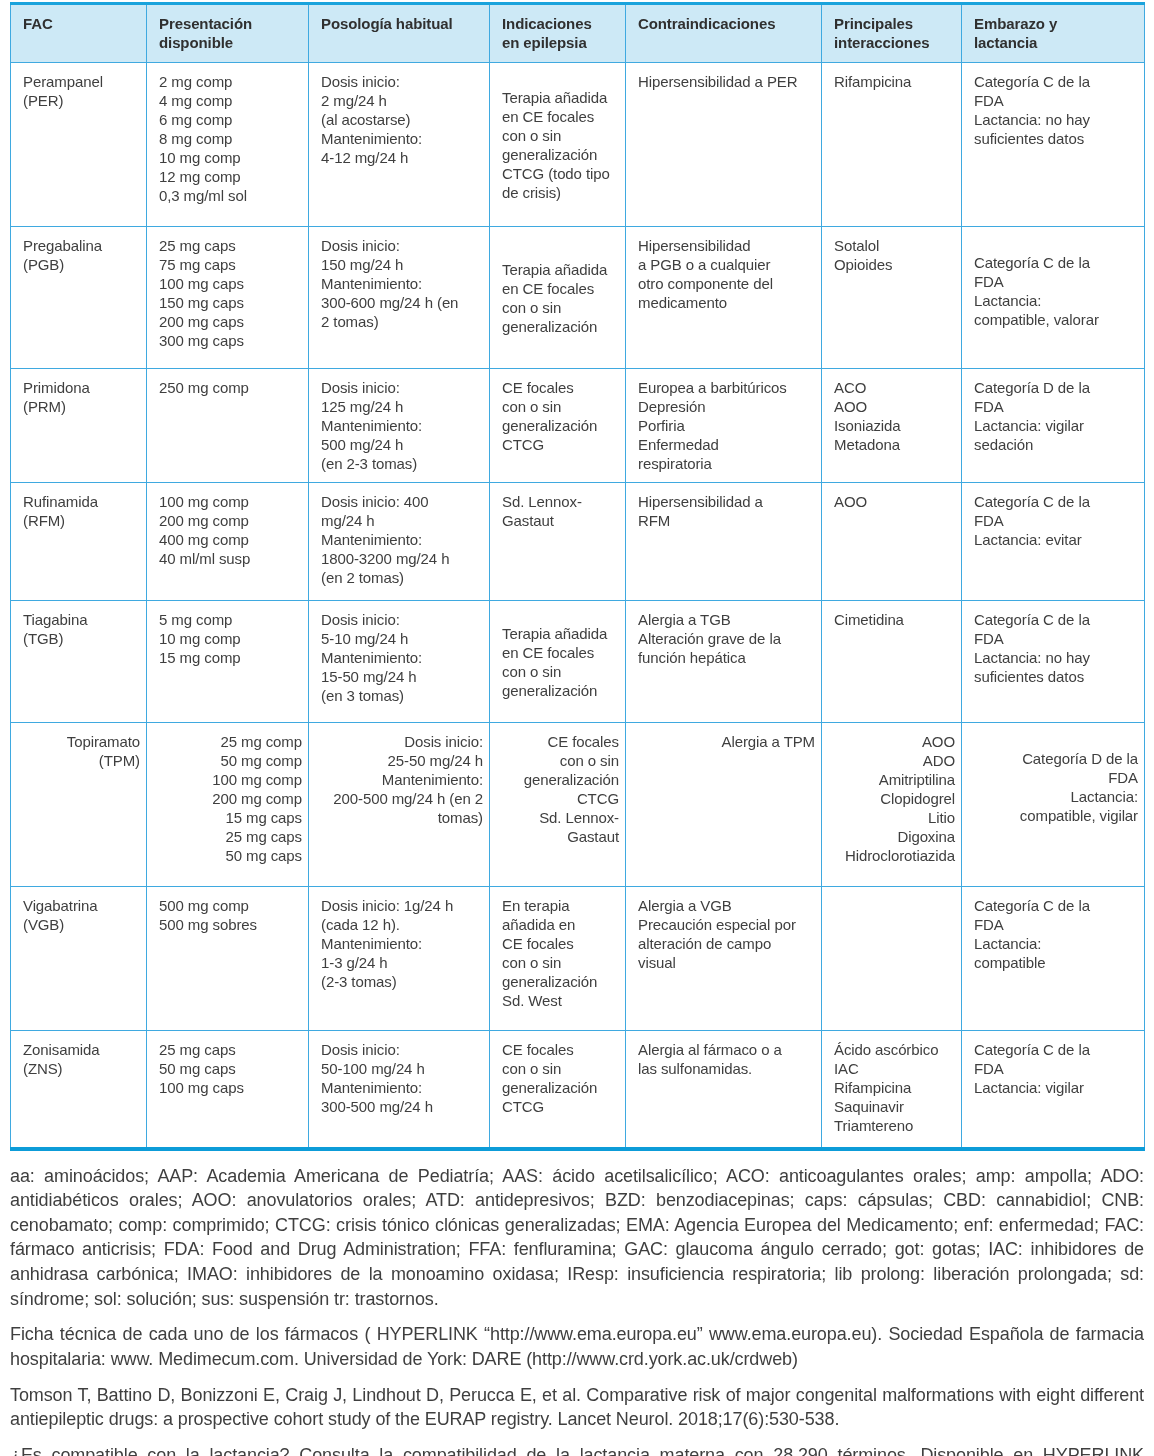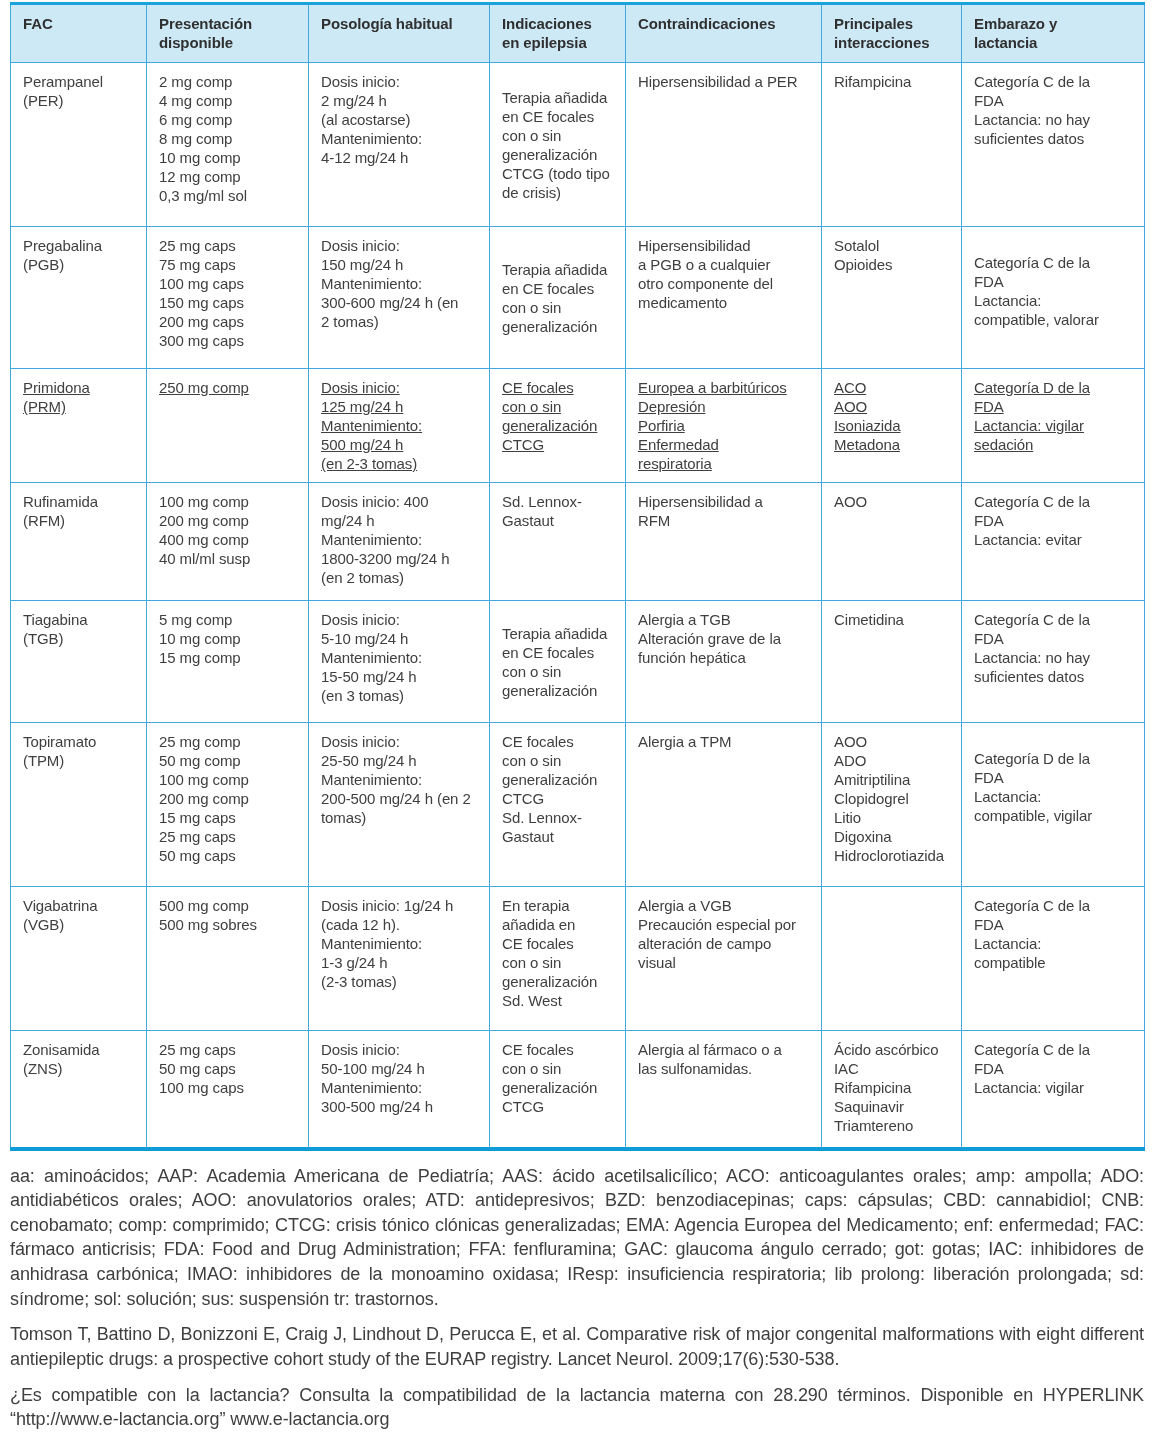--- a/index.html
+++ b/index.html
@@ -38,24 +38,24 @@
     color: #303030;
     height: 40px;
   }
   
   .w0 { width: 136px; } .w1 { width: 162px; } .w2 { width: 181px; }
   .w3 { width: 136px; } .w4 { width: 196px; } .w5 { width: 140px; }
   .w6 { width: 183px; }
   
   tbody tr:nth-child(1) { height: 164px; }
   tbody tr:nth-child(2) { height: 142px; }
-  tbody tr:nth-child(3) { height: 114px; text-decoration: underline; }
+  tbody tr:nth-child(3) { height: 114px; }
   tbody tr:nth-child(4) { height: 118px; }
   tbody tr:nth-child(5) { height: 122px; }
-  tbody tr:nth-child(6) { height: 164px; }
+  tbody tr:nth-child(6) { height: 164px; text-align: right; }
   tbody tr:nth-child(7) { height: 144px; }
   tbody tr:nth-child(8) { height: 118px; }
   
   tbody tr:nth-child(1) td.col-3,
   tbody tr:nth-child(2) td.col-3,
   tbody tr:nth-child(5) td.col-3 { vertical-align: middle; }
   tbody tr:nth-child(2) td.col-6,
   tbody tr:nth-child(6) td.col-6 { padding-top: 26px; }
   .footnotes {
     width: 1134px;
@@ -312,17 +312,18 @@
 Triamtereno</td>
           <td class="col-6">Categoría C de la
 FDA
 Lactancia: vigilar</td>
         </tr>
       </tbody>
   </table>
 
   <div class="footnotes">
     <p>aa: aminoácidos; AAP: Academia Americana de Pediatría; AAS: ácido acetilsalicílico; ACO: anticoagulantes orales; amp: ampolla; ADO: antidiabéticos orales; AOO: anovulatorios orales; ATD: antidepresivos; BZD: benzodiacepinas; caps: cápsulas; CBD: cannabidiol; CNB: cenobamato; comp: comprimido; CTCG: crisis tónico clónicas generalizadas; EMA: Agencia Europea del Medicamento; enf: enfermedad; FAC: fármaco anticrisis; FDA: Food and Drug Administration; FFA: fenfluramina; GAC: glaucoma ángulo cerrado; got: gotas; IAC: inhibidores de anhidrasa carbónica; IMAO: inhibidores de la monoamino oxidasa; IResp: insuficiencia respiratoria; lib prolong: liberación prolongada; sd: síndrome; sol: solución; sus: suspensión tr: trastornos.</p>
-    <p>Tomson T, Battino D, Bonizzoni E, Craig J, Lindhout D, Perucca E, et al. Comparative risk of major congenital malformations with eight different antiepileptic drugs: a prospective cohort study of the EURAP registry. Lancet Neurol. 2009;17(6):530-538.</p>
+    <p>Ficha técnica de cada uno de los fármacos ( HYPERLINK “http://www.ema.europa.eu” www.ema.europa.eu). Sociedad Española de farmacia hospitalaria: www. Medimecum.com. Universidad de York: DARE (http://www.crd.york.ac.uk/crdweb)</p>
+    <p>Tomson T, Battino D, Bonizzoni E, Craig J, Lindhout D, Perucca E, et al. Comparative risk of major congenital malformations with eight different antiepileptic drugs: a prospective cohort study of the EURAP registry. Lancet Neurol. 2018;17(6):530-538.</p>
     <p>¿Es compatible con la lactancia? Consulta la compatibilidad de la lactancia materna con 28.290 términos. Disponible en  HYPERLINK “http://www.e-lactancia.org” www.e-lactancia.org</p>
   </div>
 
 </div>
 
 </body></html>

